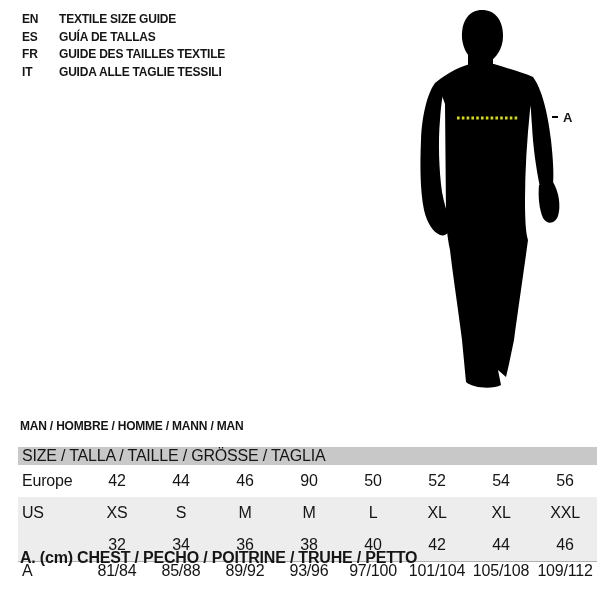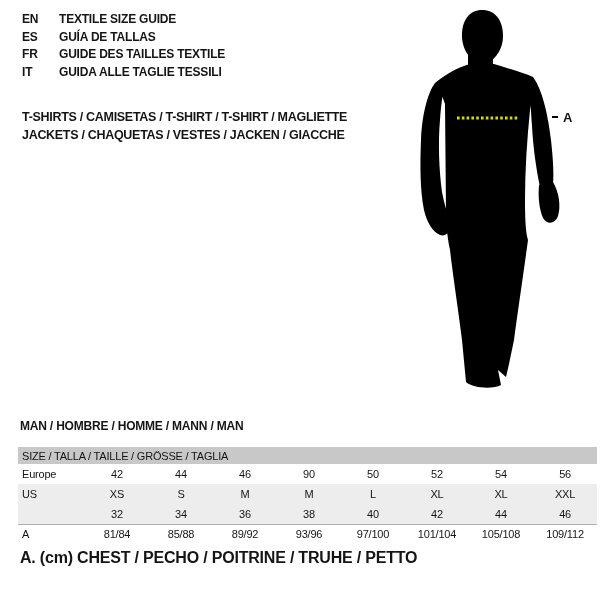--- a/index.html
+++ b/index.html
@@ -85,26 +85,26 @@
 
   
   #size-table-wrap {
     left: 18px;
     top: 447px;
   }
   table.size-table {
     border-collapse: collapse;
     table-layout: fixed;
     width: 579px;
-    font-size: 11px;
+    font-size: 16px;
     letter-spacing: -0.2px;
   }
   table.size-table td {
     padding: 0;
-    height: 20px;
+    height: 32px;
     text-align: center;
     vertical-align: middle;
     white-space: nowrap;
   }
   table.size-table td.row-label {
     text-align: left;
     padding-left: 4px;
   }
   tr.table-header td {
     background: #c8c8c8;
@@ -145,24 +145,20 @@
     <div class="lang-row">
       <span class="lang-code">FR</span>
       <span class="lang-label">GUIDE DES TAILLES TEXTILE</span>
     </div>
     <div class="lang-row">
       <span class="lang-code">IT</span>
       <span class="lang-label">GUIDA ALLE TAGLIE TESSILI</span>
     </div>
   </div>
 
-  <div id="categories" class="abs">
-    <div class="category-line">T-SHIRTS / CAMISETAS / T-SHIRT / T-SHIRT / MAGLIETTE</div>
-    <div class="category-line">JACKETS / CHAQUETAS / VESTES / JACKEN / GIACCHE</div>
-  </div>
 
   <div id="figure-wrap" class="abs">
     <svg width="150" height="382" viewBox="0 0 150 382" aria-hidden="true">
       <g fill="#000000">
 
         <path d="M44,30 C43,12 52,2 64,2 C77,2 85,12 85,28 C85,41 78,50 70,55 L58,55 C50,49 45,41 44,30 Z"></path>
 
         <rect x="50" y="40" width="25" height="22"></rect>
 
         <path d="M17,75 C32,63 44,58 52,56 L76,56 C92,61 106,65 115,69 C117,80 114,92 112,102 C109,132 107,162 107,192 C107,215 108,226 110,232 C106,262 100,302 96,332 L91,356 L88,369 L80,362 L83,377 C76,381 56,381 48,374 L44,332 C40,300 35,268 32,242 C29,228 28,214 28,204 L27,96 C25,90 22,82 17,75 Z"></path>

